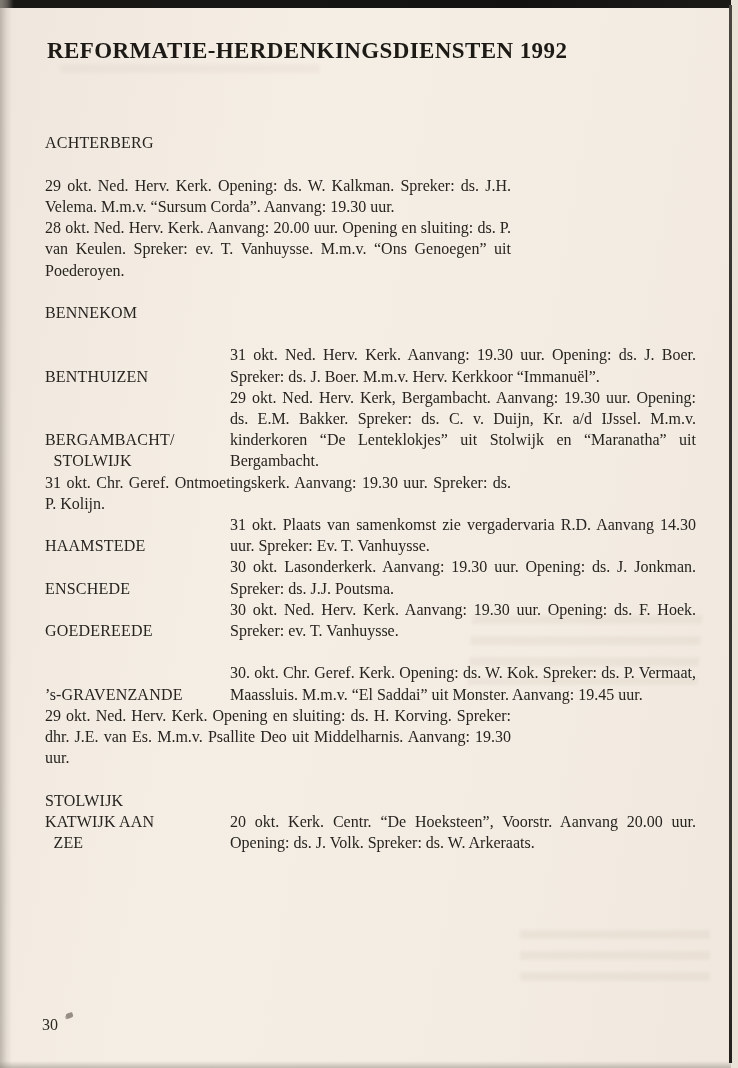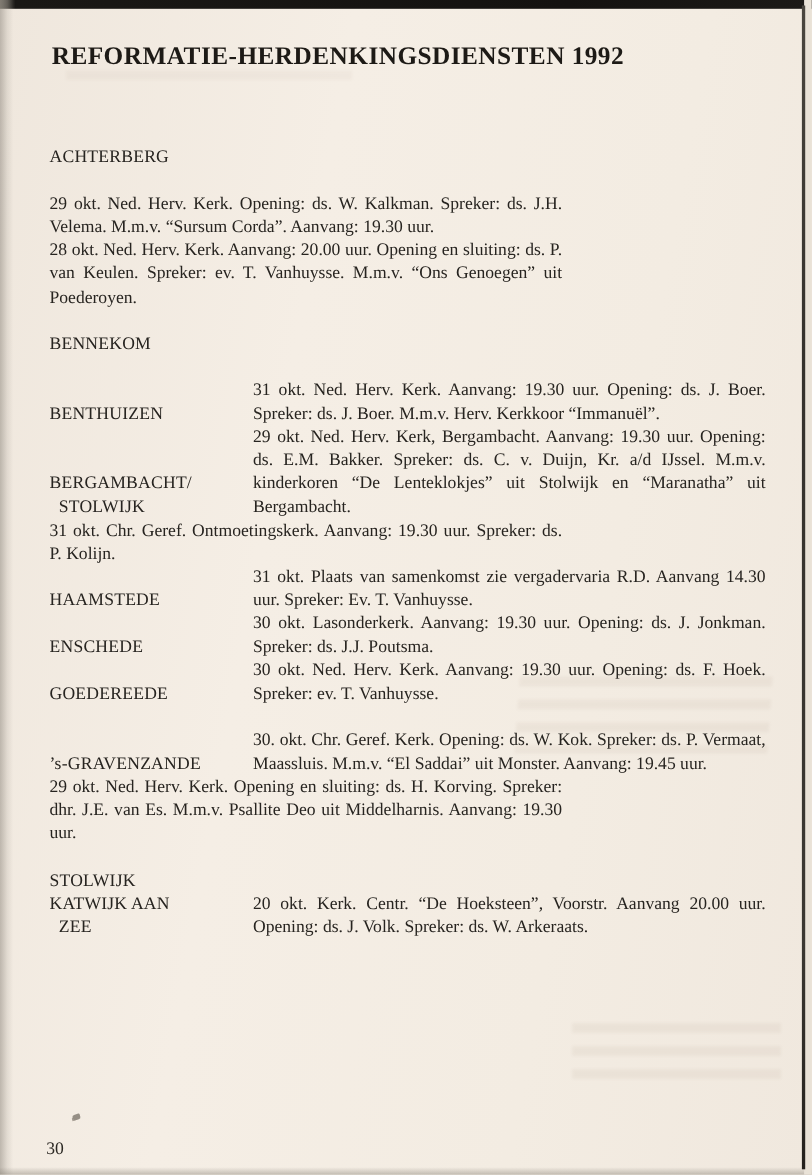--- a/index.html
+++ b/index.html
@@ -47,21 +47,21 @@
     letter-spacing:.2px;
   }
   .details{
     width:466px;flex:0 0 466px;
     text-align:justify;text-justify:inter-word;
   }
   .lines-2{min-height:42.4px}
   .lines-3{min-height:63.6px}
   .lines-4{min-height:84.8px}
   .page-number{
-    position:absolute;left:42px;top:1016px;font-size:16px;color:#2b2823;margin-top:20px;
+    position:absolute;left:42px;top:1016px;font-size:16px;color:#2b2823;
   }
   .ink-speck{
     position:absolute;left:66px;top:1013px;width:7px;height:5px;
     background:#57504699;border-radius:2px 1px 2px 1px;transform:rotate(-18deg);
     box-shadow:-2px 1px 0 -1px #6a635899;
   }
   .bleed-ghost{
     position:absolute;opacity:.055;filter:blur(1.5px);pointer-events:none;
     background:repeating-linear-gradient(180deg,#7a5c46 0 9px,transparent 9px 21px);
   }

